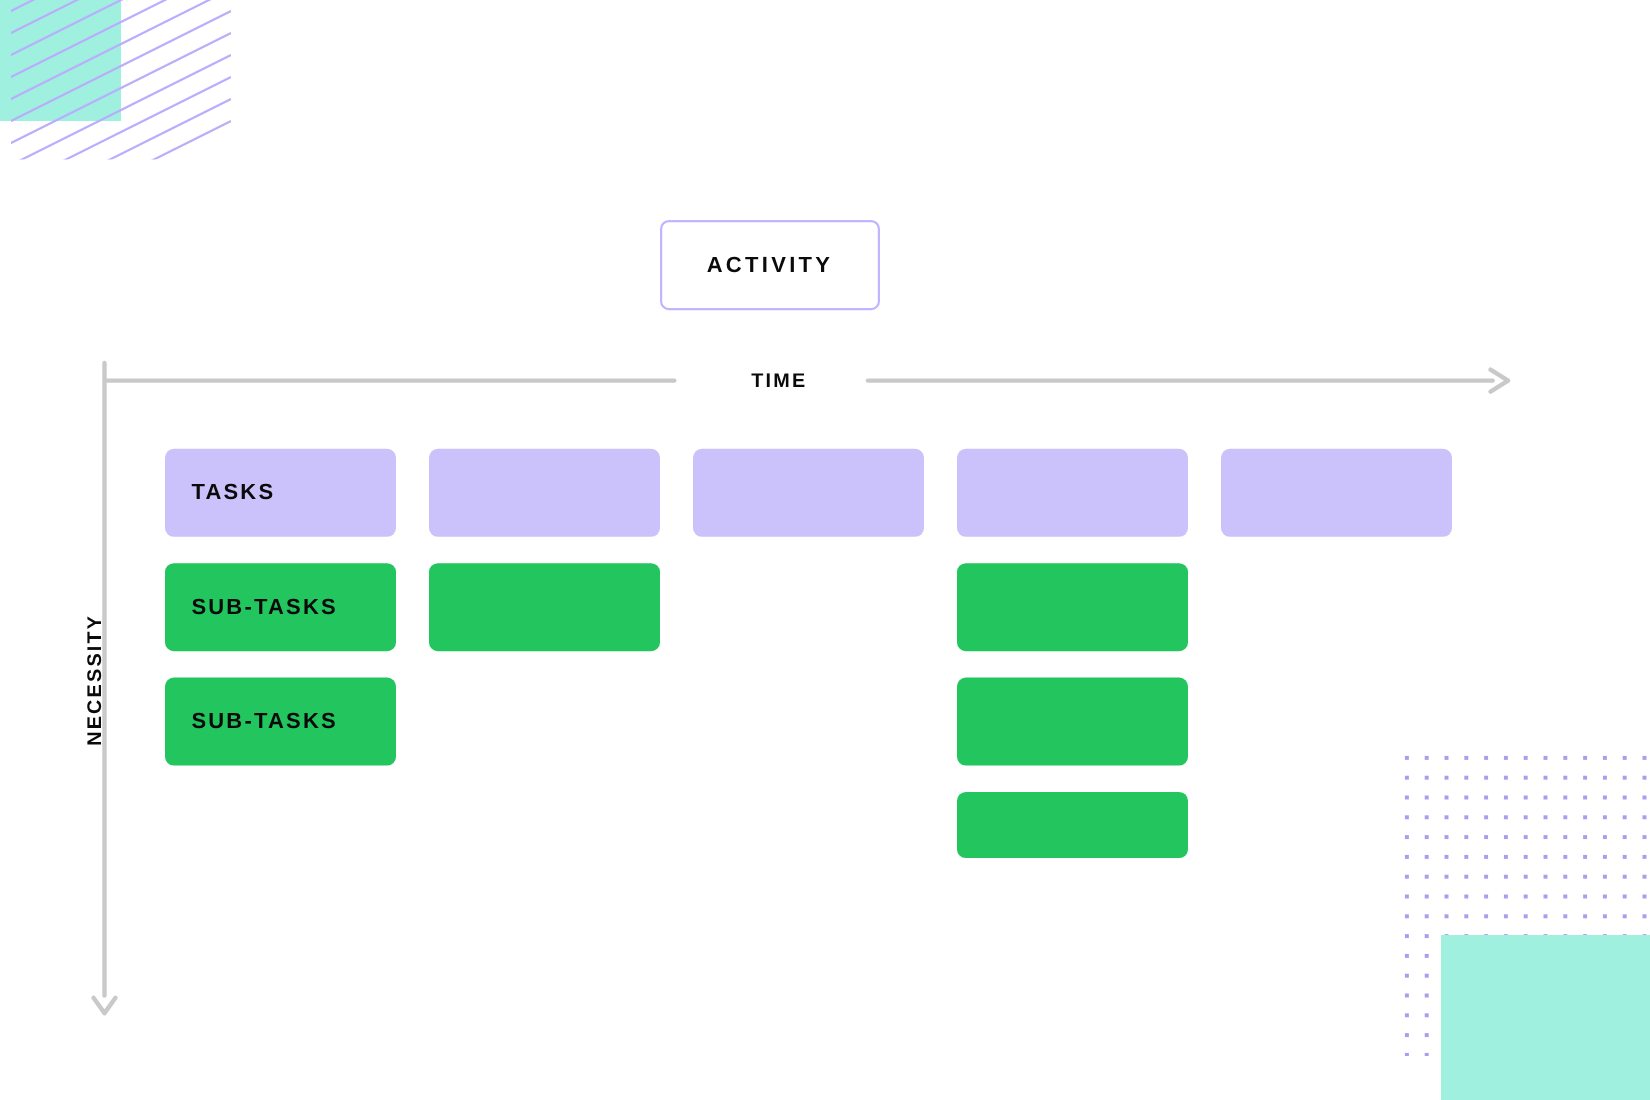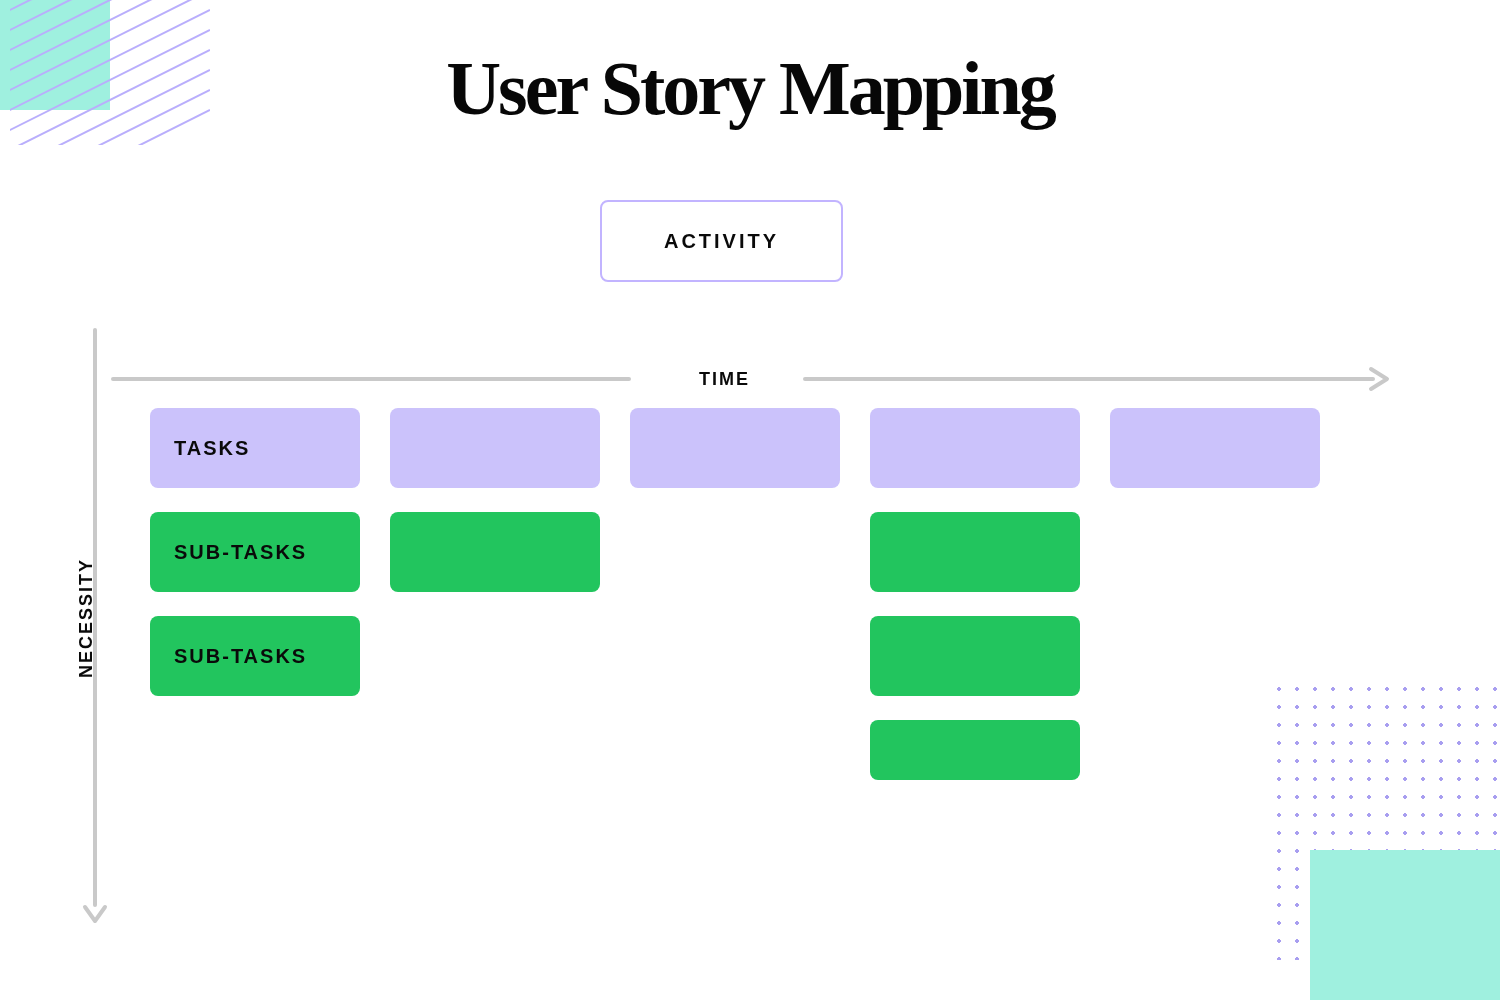--- a/index.html
+++ b/index.html
@@ -30,33 +30,33 @@
   .title {
     position: absolute; top: 45px; left: 0; width: 100%; text-align: center;
     font-family: Didot, "Bodoni MT", "Times New Roman", Georgia, serif;
     font-weight: 900; font-size: 76px; letter-spacing: 0px; color: #070707;
     z-index: 5;
   }
   .title .spaced { letter-spacing: -3px; }
 
   
   .activity-box {
-    position: absolute; top: 200px; left: 600px; width: 243px; height: 82px;
+    position: absolute; top: 200px; left: 600px; width: 200px; height: 82px;
     border: 2px solid #c2b4ff; border-radius: 8px; background: #fff;
     display: flex; align-items: center; justify-content: center;
     z-index: 5;
   }
   .activity-box span {
     font-family: Arial, sans-serif; font-weight: 700; font-size: 20px;
     letter-spacing: 3px; color: #0a0a0a;
   }
 
   
   .axis-time {
-    position: absolute; top: 330px; left: 111px; width: 1280px; height: 40px; z-index: 4; margin-top: 33px;
+    position: absolute; top: 330px; left: 95px; width: 1280px; height: 40px; z-index: 4;
   }
   .axis-time .line-left, .axis-time .line-right {
     position: absolute; top: 14px; height: 4px; background: #c9c9c9; border-radius: 2px;
   }
   .axis-time .line-left  { left: 0;   width: 520px; }
   .axis-time .line-right { left: 692px; right: 16px; }
   .axis-time .label {
     position: absolute; top: 6px; left: 588px; font-size: 18px; font-weight: 700;
     letter-spacing: 2px; color: #0a0a0a;
   }
@@ -120,23 +120,20 @@
       <line x1="-40" y1="180" x2="200" y2="60"></line>
       <line x1="-40" y1="200" x2="200" y2="80"></line>
       <line x1="-40" y1="220" x2="200" y2="100"></line>
       <line x1="-40" y1="240" x2="200" y2="120"></line>
     </g>
   </svg>
 
   <div class="deco-dots"></div>
   <div class="deco-mint-bottom"></div>
 
-  <h1 class="title">
-    <span class="spaced">User Story Mapping</span>
-  </h1>
 
   <div class="activity-box">
     <span>ACTIVITY</span>
   </div>
 
   <div class="axis-time">
     <div class="line-left"></div>
     <span class="label">TIME</span>
     <div class="line-right"></div>
     <svg class="arrow" viewBox="0 0 28 28">

